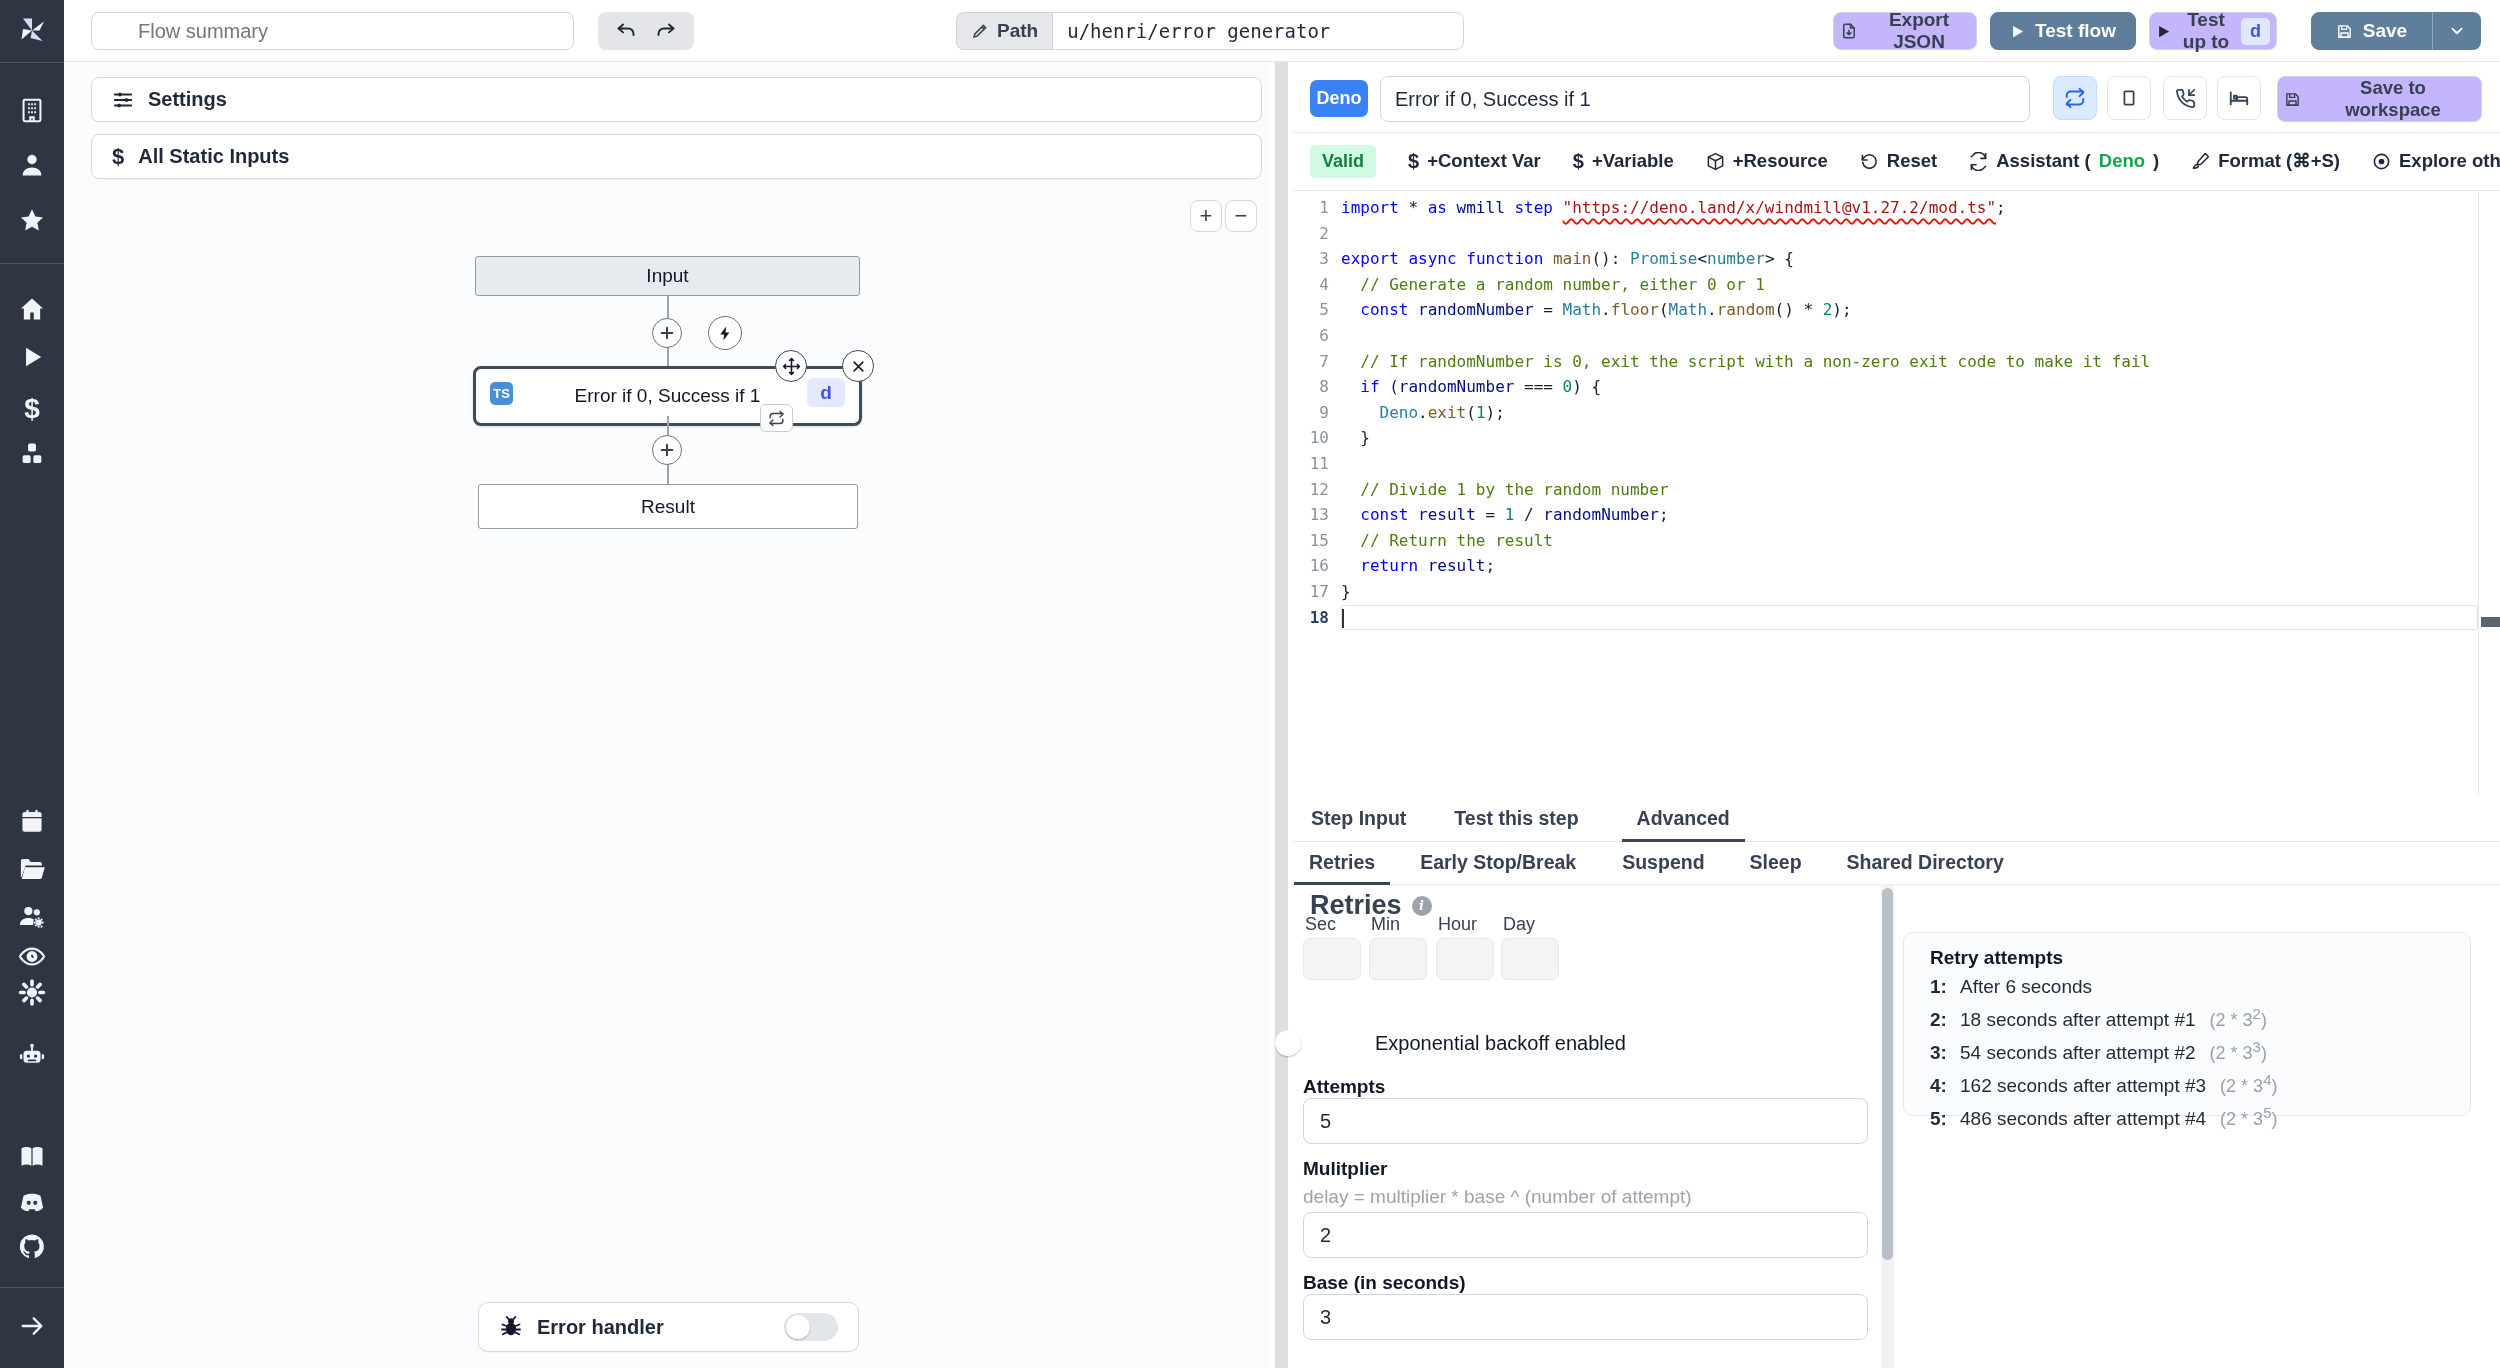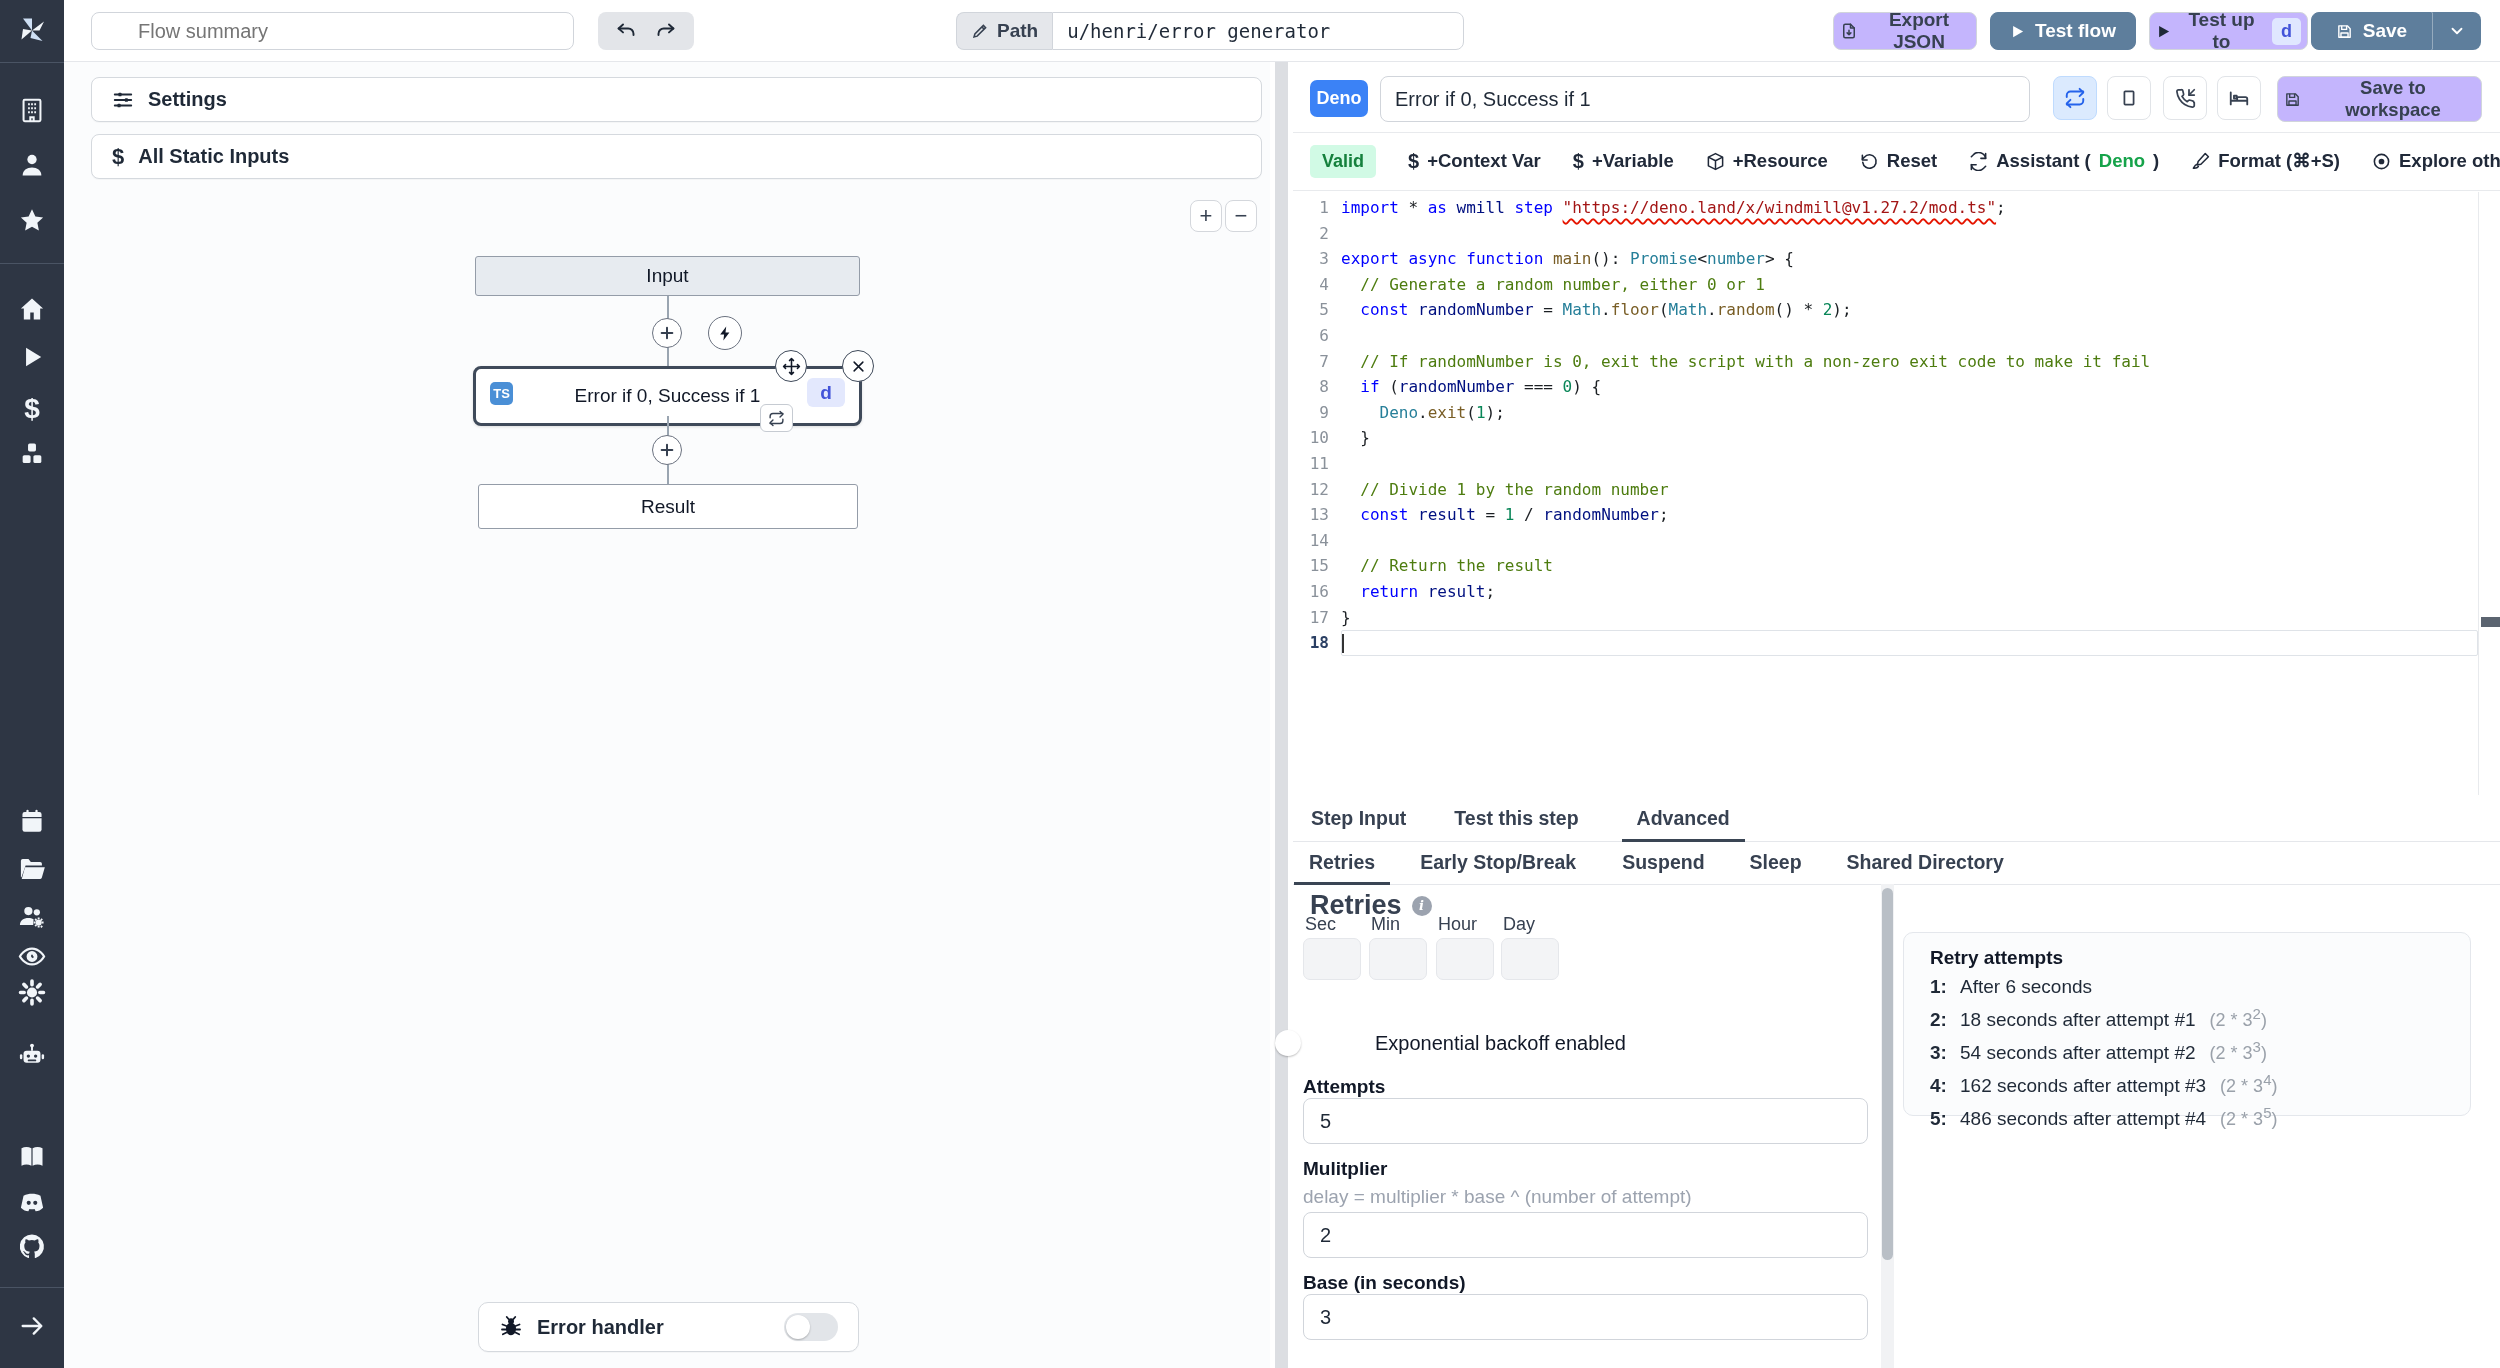--- a/index.html
+++ b/index.html
@@ -270,21 +270,21 @@
       <span>Export JSON</span>
     </button>
     <button class="abs btn steel" style="left:1926px;top:12px;width:146px;height:38px">
       <span>
         <svg width="15" height="15" viewBox="0 0 24 24" fill="#fff">
             <path d="M5 3l16 9-16 9z"></path>
           </svg>
       </span>
       <span>Test flow</span>
     </button>
-    <button class="abs btn" style="left:2085px;top:12px;width:159px;height:38px;gap:8px">
+    <button class="abs btn" style="left:2085px;top:12px;width:128px;height:38px;gap:8px">
       <span>
         <svg width="15" height="15" viewBox="0 0 24 24" fill="#1f2937">
             <path d="M5 3l16 9-16 9z"></path>
           </svg>
       </span>
       <span>Test up to</span>
       <span class="mini-badge">d</span>
     </button>
     <div class="abs" style="left:2247px;top:12px;width:170px;height:38px;display:flex">
       <button class="btn steel" style="width:121px;height:38px;border-radius:8px 0 0 8px">
@@ -514,21 +514,20 @@
         <div class="code-line"><span class="ln">4</span><span class="code-body"><span class="tk-c">  // Generate a random number, either 0 or 1</span></span></div>
         <div class="code-line"><span class="ln">5</span><span class="code-body"><span class="tk-p">  </span><span class="tk-k">const</span><span class="tk-p"> </span><span class="tk-v">randomNumber</span><span class="tk-p"> = </span><span class="tk-t">Math</span><span class="tk-p">.</span><span class="tk-f">floor</span><span class="tk-p">(</span><span class="tk-t">Math</span><span class="tk-p">.</span><span class="tk-f">random</span><span class="tk-p">() * </span><span class="tk-n">2</span><span class="tk-p">);</span></span></div>
         <div class="code-line"><span class="ln">6</span><span class="code-body"></span></div>
         <div class="code-line"><span class="ln">7</span><span class="code-body"><span class="tk-c">  // If randomNumber is 0, exit the script with a non-zero exit code to make it fail</span></span></div>
         <div class="code-line"><span class="ln">8</span><span class="code-body"><span class="tk-p">  </span><span class="tk-k">if</span><span class="tk-p"> (</span><span class="tk-v">randomNumber</span><span class="tk-p"> === </span><span class="tk-n">0</span><span class="tk-p">) {</span></span></div>
         <div class="code-line"><span class="ln">9</span><span class="code-body"><span class="tk-p">    </span><span class="tk-t">Deno</span><span class="tk-p">.</span><span class="tk-f">exit</span><span class="tk-p">(</span><span class="tk-n">1</span><span class="tk-p">);</span></span></div>
         <div class="code-line"><span class="ln">10</span><span class="code-body"><span class="tk-p">  }</span></span></div>
         <div class="code-line"><span class="ln">11</span><span class="code-body"></span></div>
         <div class="code-line"><span class="ln">12</span><span class="code-body"><span class="tk-c">  // Divide 1 by the random number</span></span></div>
         <div class="code-line"><span class="ln">13</span><span class="code-body"><span class="tk-p">  </span><span class="tk-k">const</span><span class="tk-p"> </span><span class="tk-v">result</span><span class="tk-p"> = </span><span class="tk-n">1</span><span class="tk-p"> / </span><span class="tk-v">randomNumber</span><span class="tk-p">;</span></span></div>
-        <div class="code-line"><span class="ln">14</span><span class="code-body"></span></div>
         <div class="code-line"><span class="ln">15</span><span class="code-body"><span class="tk-c">  // Return the result</span></span></div>
         <div class="code-line"><span class="ln">16</span><span class="code-body"><span class="tk-p">  </span><span class="tk-k">return</span><span class="tk-p"> </span><span class="tk-v">result</span><span class="tk-p">;</span></span></div>
         <div class="code-line"><span class="ln">17</span><span class="code-body"><span class="tk-p">}</span></span></div>
         <div class="code-line active"><span class="ln">18</span><span class="code-body"><span class="caret"></span></span></div>
       </div>
     <div class="ed-ruler"></div>
     <div class="ed-dash"></div>
 
     
     <div class="tabs" style="top:733px;height:46px;padding-left:3px">

